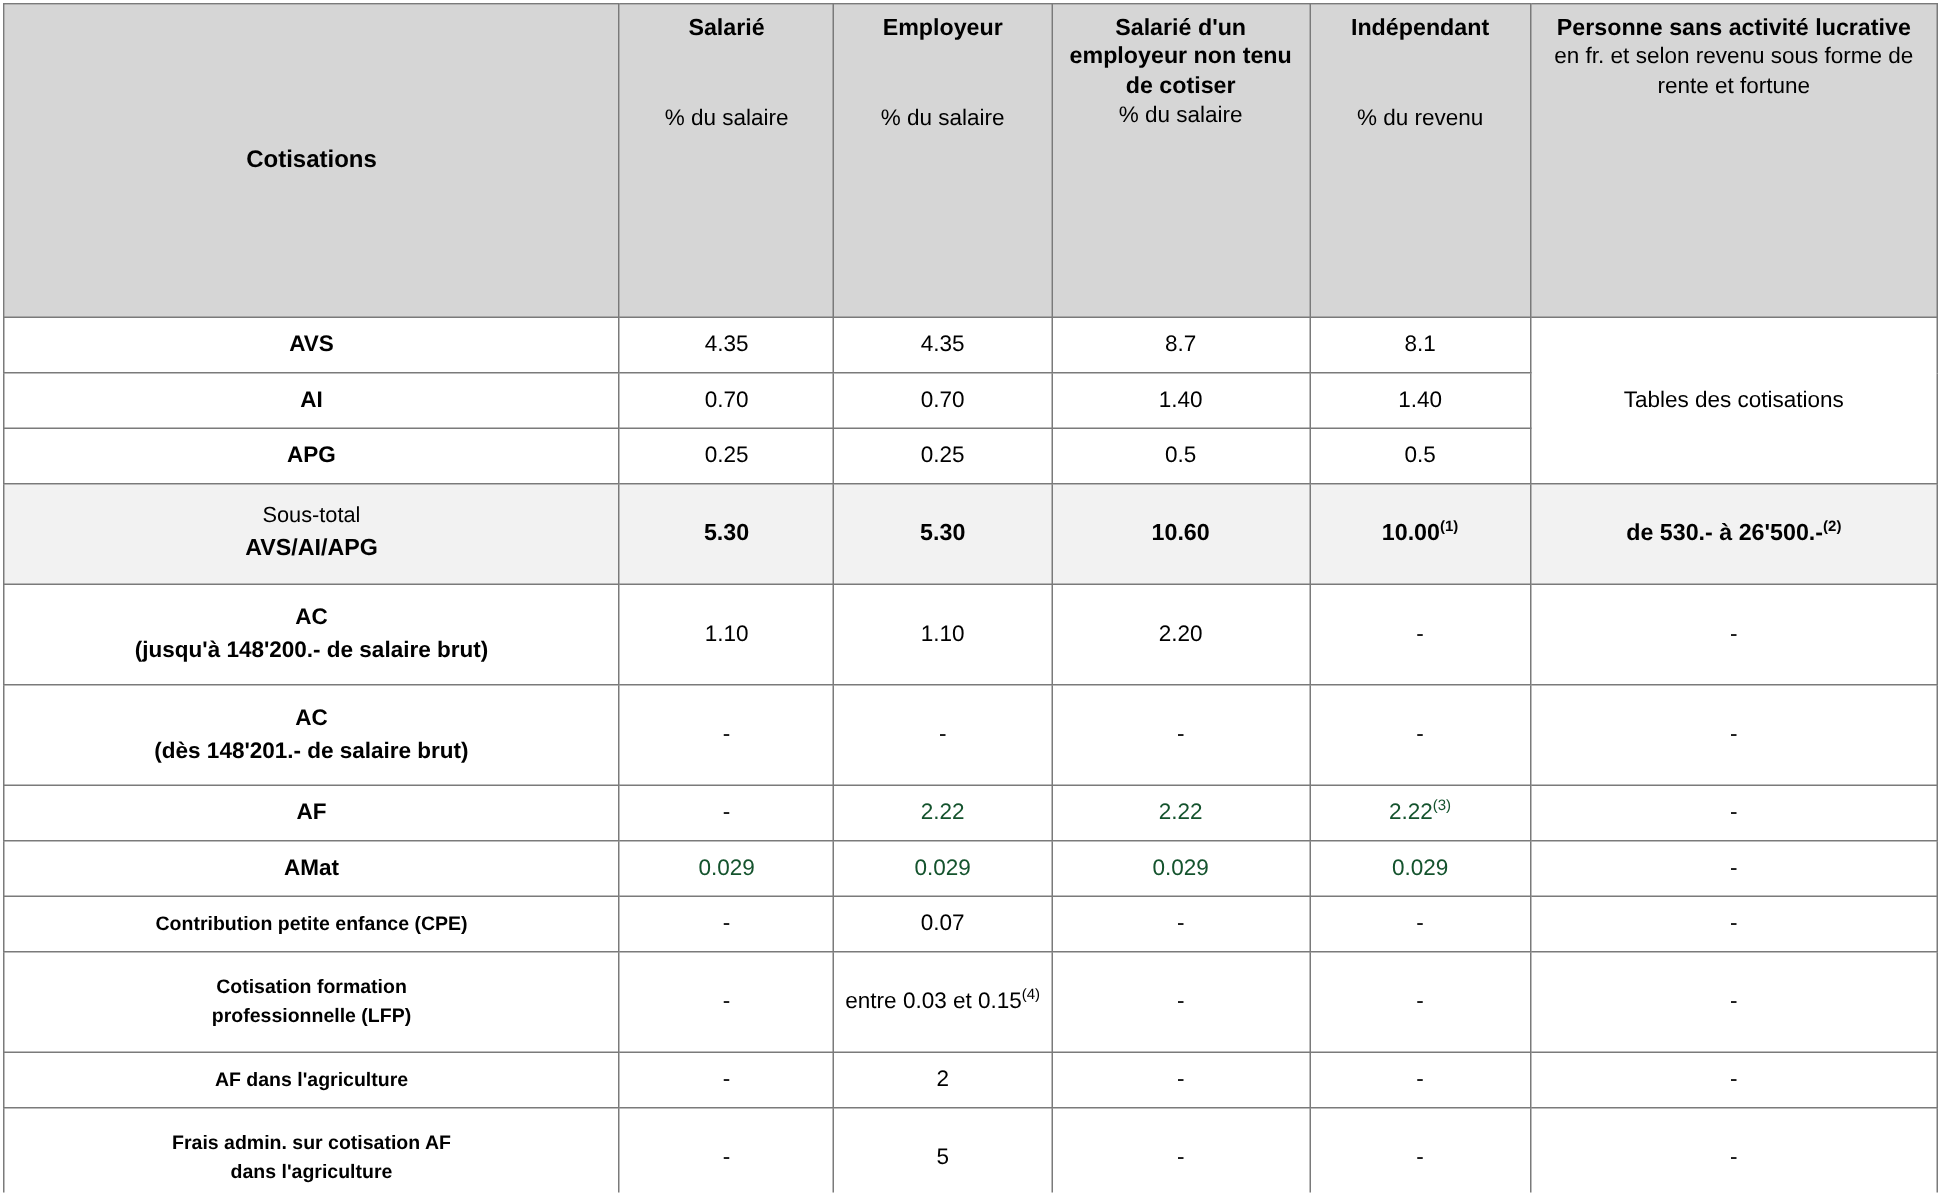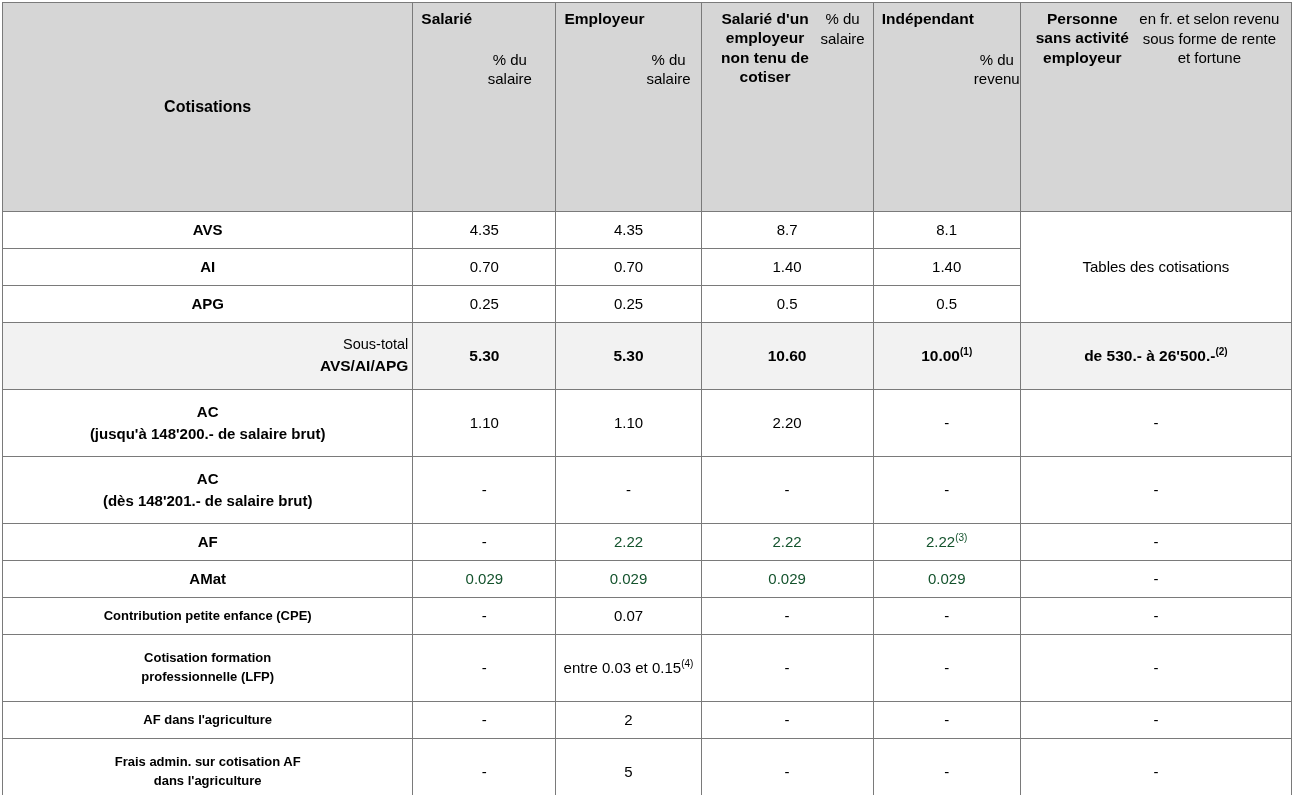--- a/index.html
+++ b/index.html
@@ -44,21 +44,21 @@
 
   
   tr.head th {
     background: #d6d6d6;
     font-weight: bold;
     height: 196px;
     padding: 6px 8px;
   }
   .hdr-block {
     display: flex;
-    flex-direction: row;
+    flex-direction: column;
     justify-content: flex-start;
     height: 100%;
   }
   .hdr-title {
     font-weight: bold;
     font-size: 15.5px;
   }
   .hdr-note {
     font-weight: normal;
     font-size: 15px;
@@ -93,21 +93,20 @@
   }
 
   
   tr.subtotal td {
     background: #f2f2f2;
     font-weight: bold;
     font-size: 15.5px;
   }
   tr.subtotal td.rowlabel {
     font-weight: bold;
-    text-align: right;
   }
 
   .red { color: #14532d; }
   sup { font-size: 10px; vertical-align: super; }
 
   td.tall { height: 62px; }
   td.mid { height: 32px; margin-left: 16px; }
   .center-merge { font-size: 15px; }
 </style>
 </head>
@@ -147,21 +146,21 @@
           </div>
         </th>
         <th>
           <div class="hdr-block">
             <span class="hdr-title">Indépendant</span>
             <span class="hdr-note">% du revenu</span>
           </div>
         </th>
         <th>
           <div class="hdr-block">
-            <span class="hdr-title">Personne sans activité employeur</span>
+            <span class="hdr-title">Personne sans activité lucrative</span>
             <span class="hdr-note-tight">en fr. et selon revenu sous forme de rente et fortune</span>
           </div>
         </th>
       </tr>
 
       <tr>
         <td class="rowlabel mid">AVS</td>
         <td>4.35</td>
         <td>4.35</td>
         <td>8.7</td>

